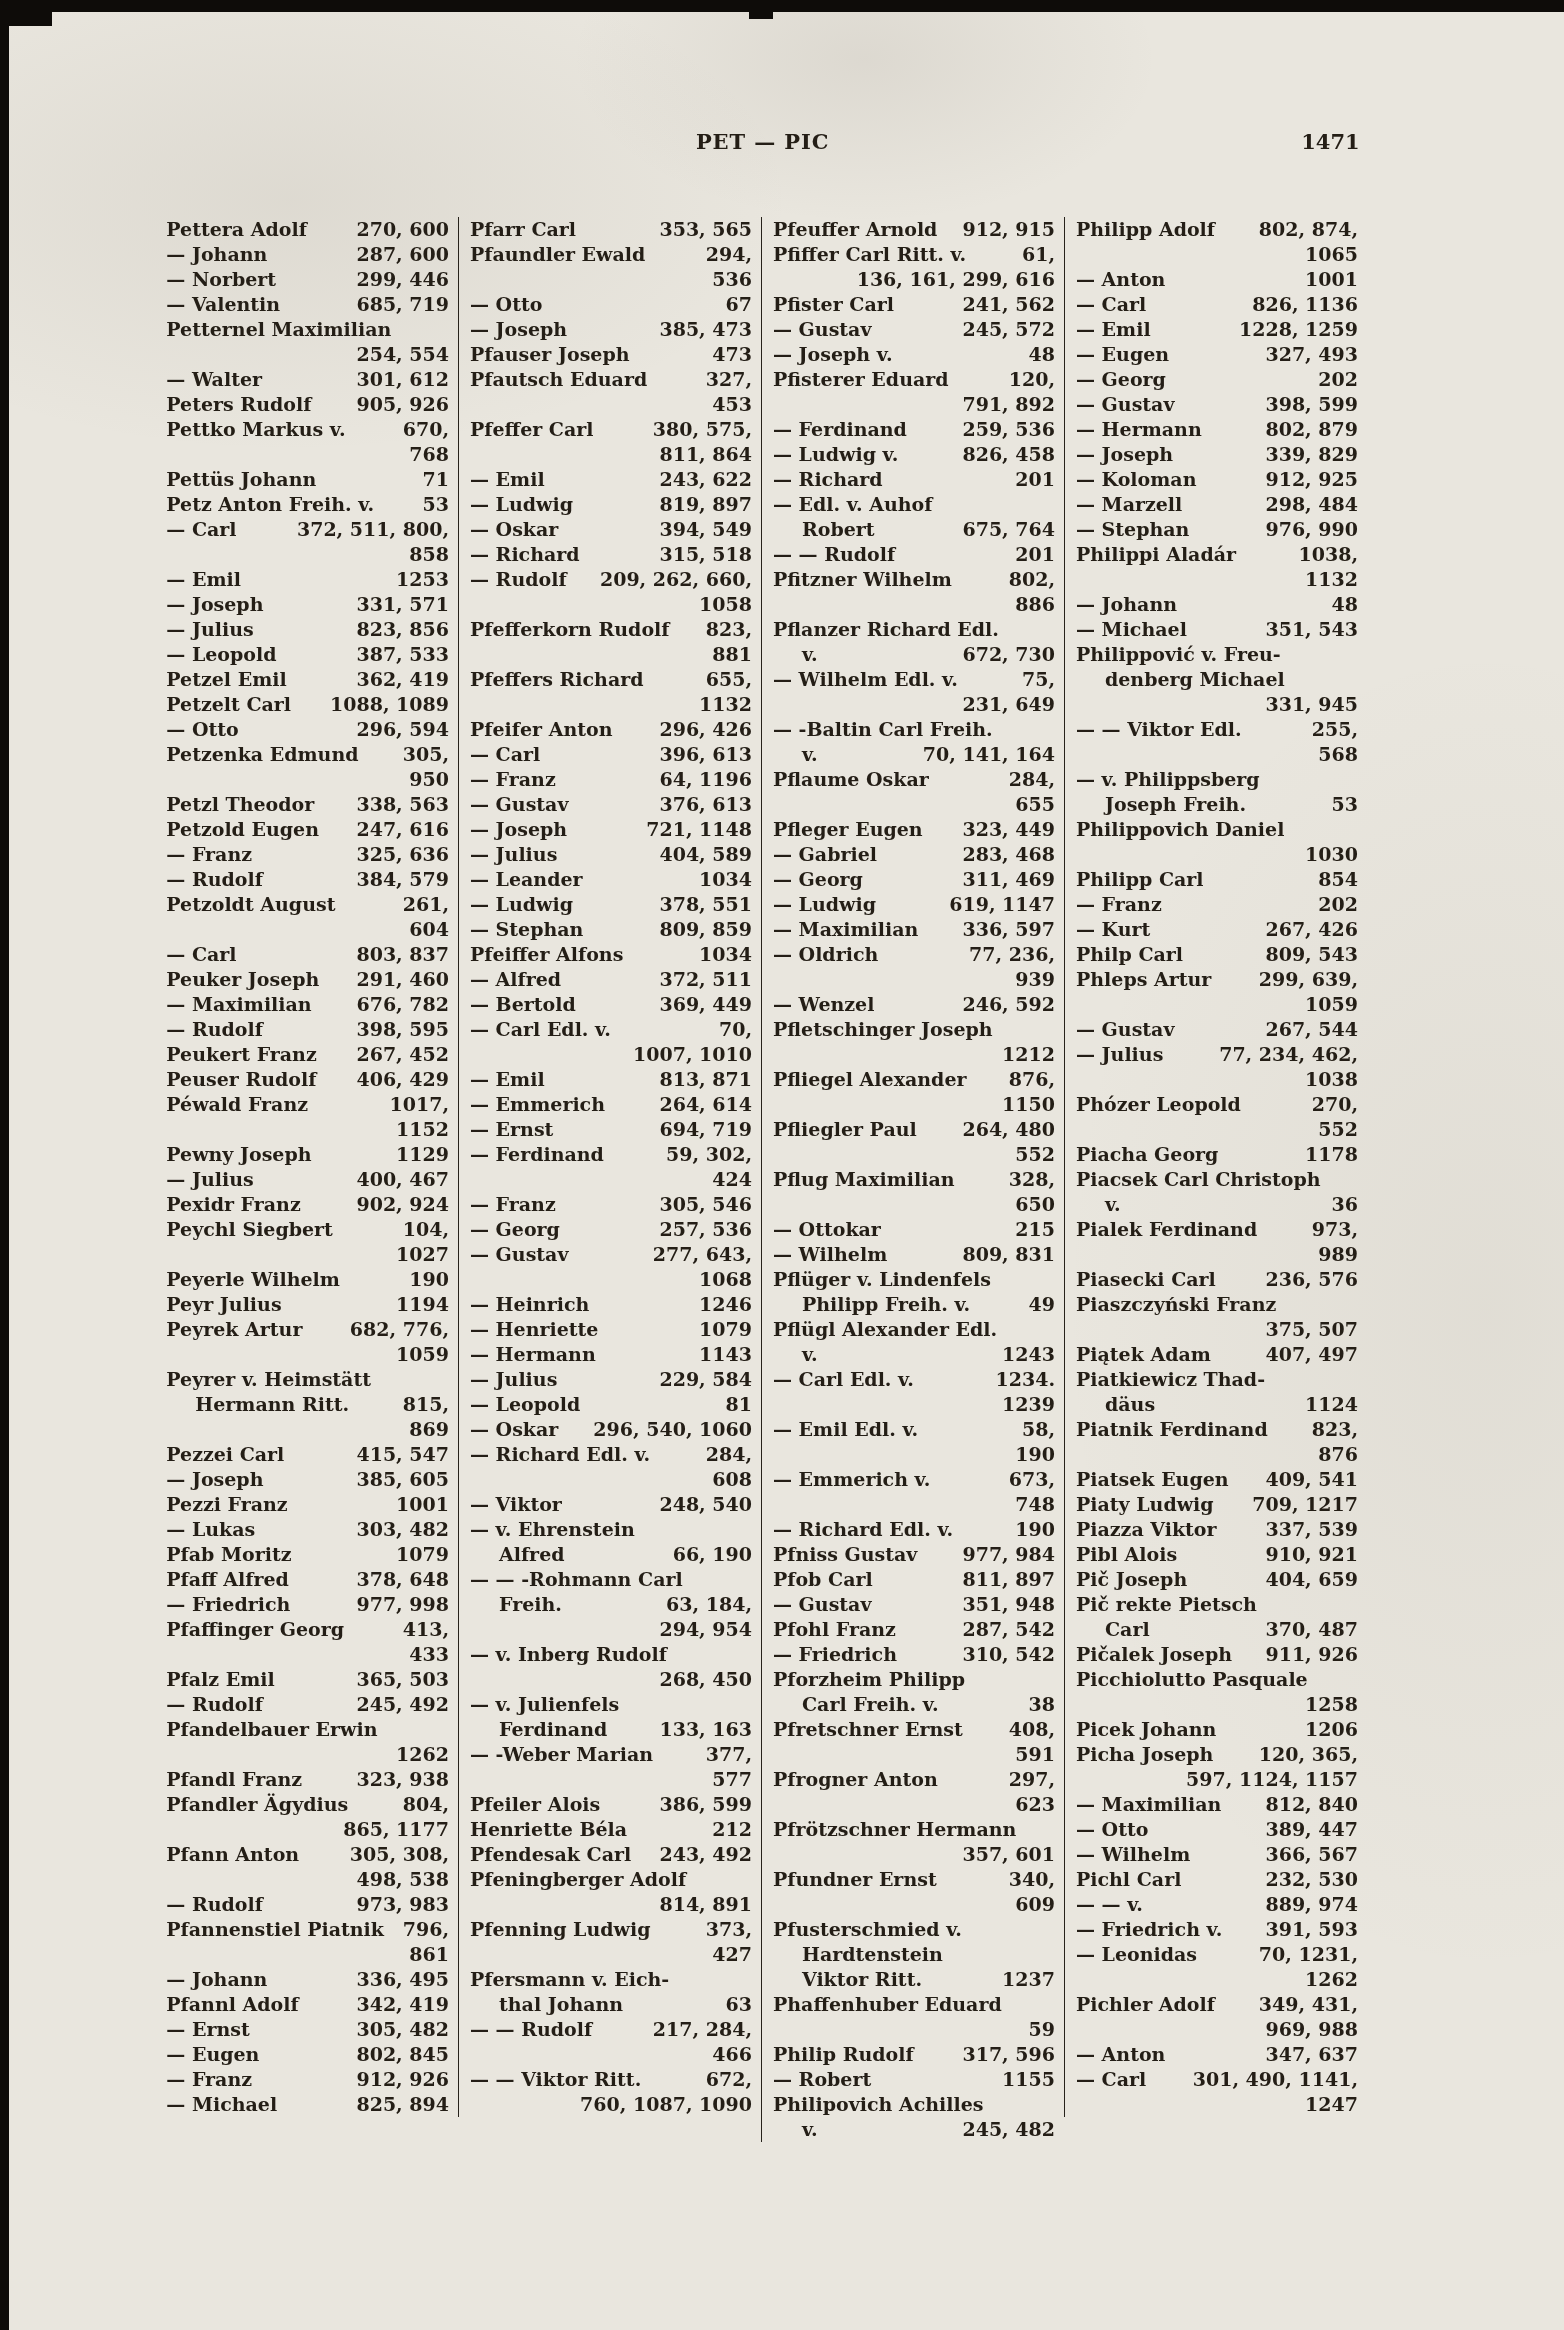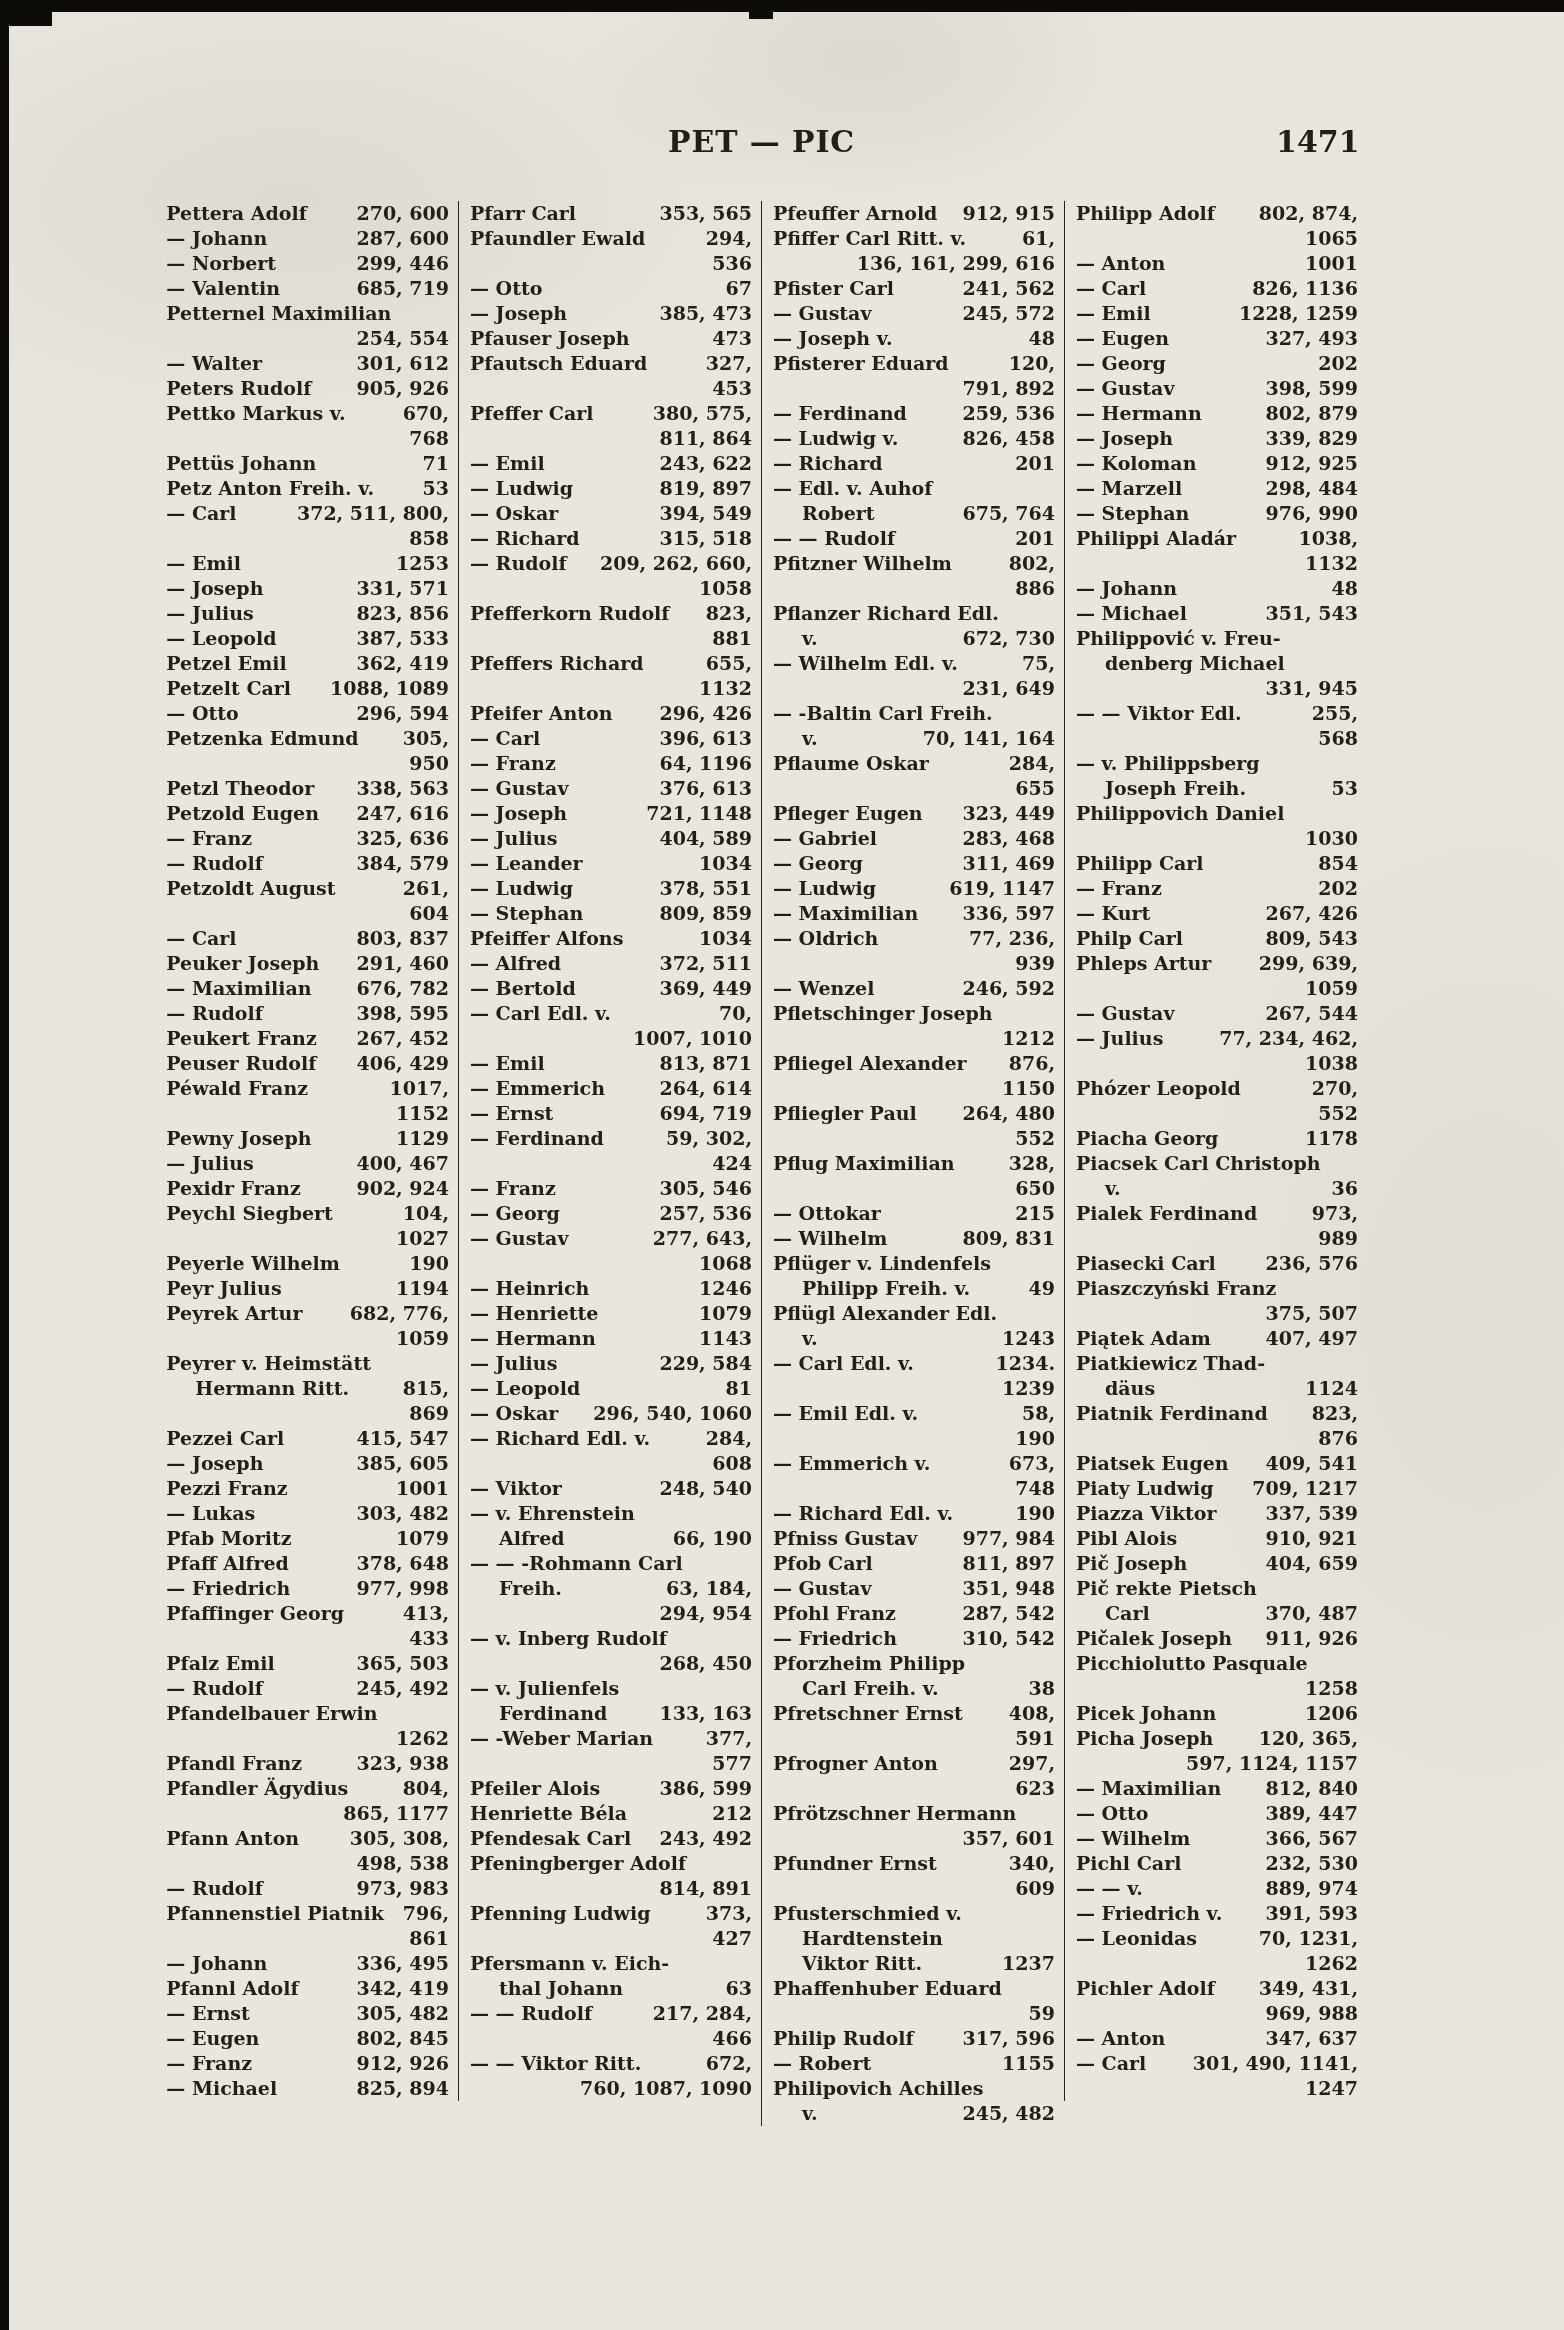--- a/index.html
+++ b/index.html
@@ -20,35 +20,36 @@
       radial-gradient(ellipse 652px 1025px at 95% 55%, rgba(125,118,104,.08), transparent 65%),
       radial-gradient(ellipse 419px 233px at 55% 2%, rgba(110,100,88,.10), transparent 70%),
       #e9e6de;
   }
   .corner { position: absolute; left: 0; top: 0; width: 52px; height: 26px; background: #0e0c09; }
   .notch  { position: absolute; left: 749px; top: 0; width: 24px; height: 18.6px; background: #0e0c09; }
 
   .header {
     position: absolute; left: 157px; top: 113px;
     width: 1198px; height: 34px;
-    font-size: 30px; line-height: 34px;
+    font-size: 21px; line-height: 34px;
   }
   .running-head { position: absolute; left: 50%; transform: translateX(-52%); letter-spacing: 0.9px; }
   .page-num { position: absolute; right: 4.7px; text-align: right; }
 
   .columns {
     position: absolute; left: 157px; top: 189px;
     display: flex; align-items: flex-start;
   }
   .col {
     box-sizing: border-box;
     flex: 0 0 auto;
     width: 303px;
     padding: 0 9.3px 0 10.7px;
     border-left: 1.4px solid #27221b;
+    margin-top: 16px;
   }
   .col:first-child { width: 292px; padding-left: 0; border-left: none; }
 
   .line {
     height: 25px; line-height: 25px;
     display: flex; justify-content: space-between; align-items: baseline;
     font-size: 19px;
     white-space: pre;
   }
   .line .n { flex: 0 1 auto; }

